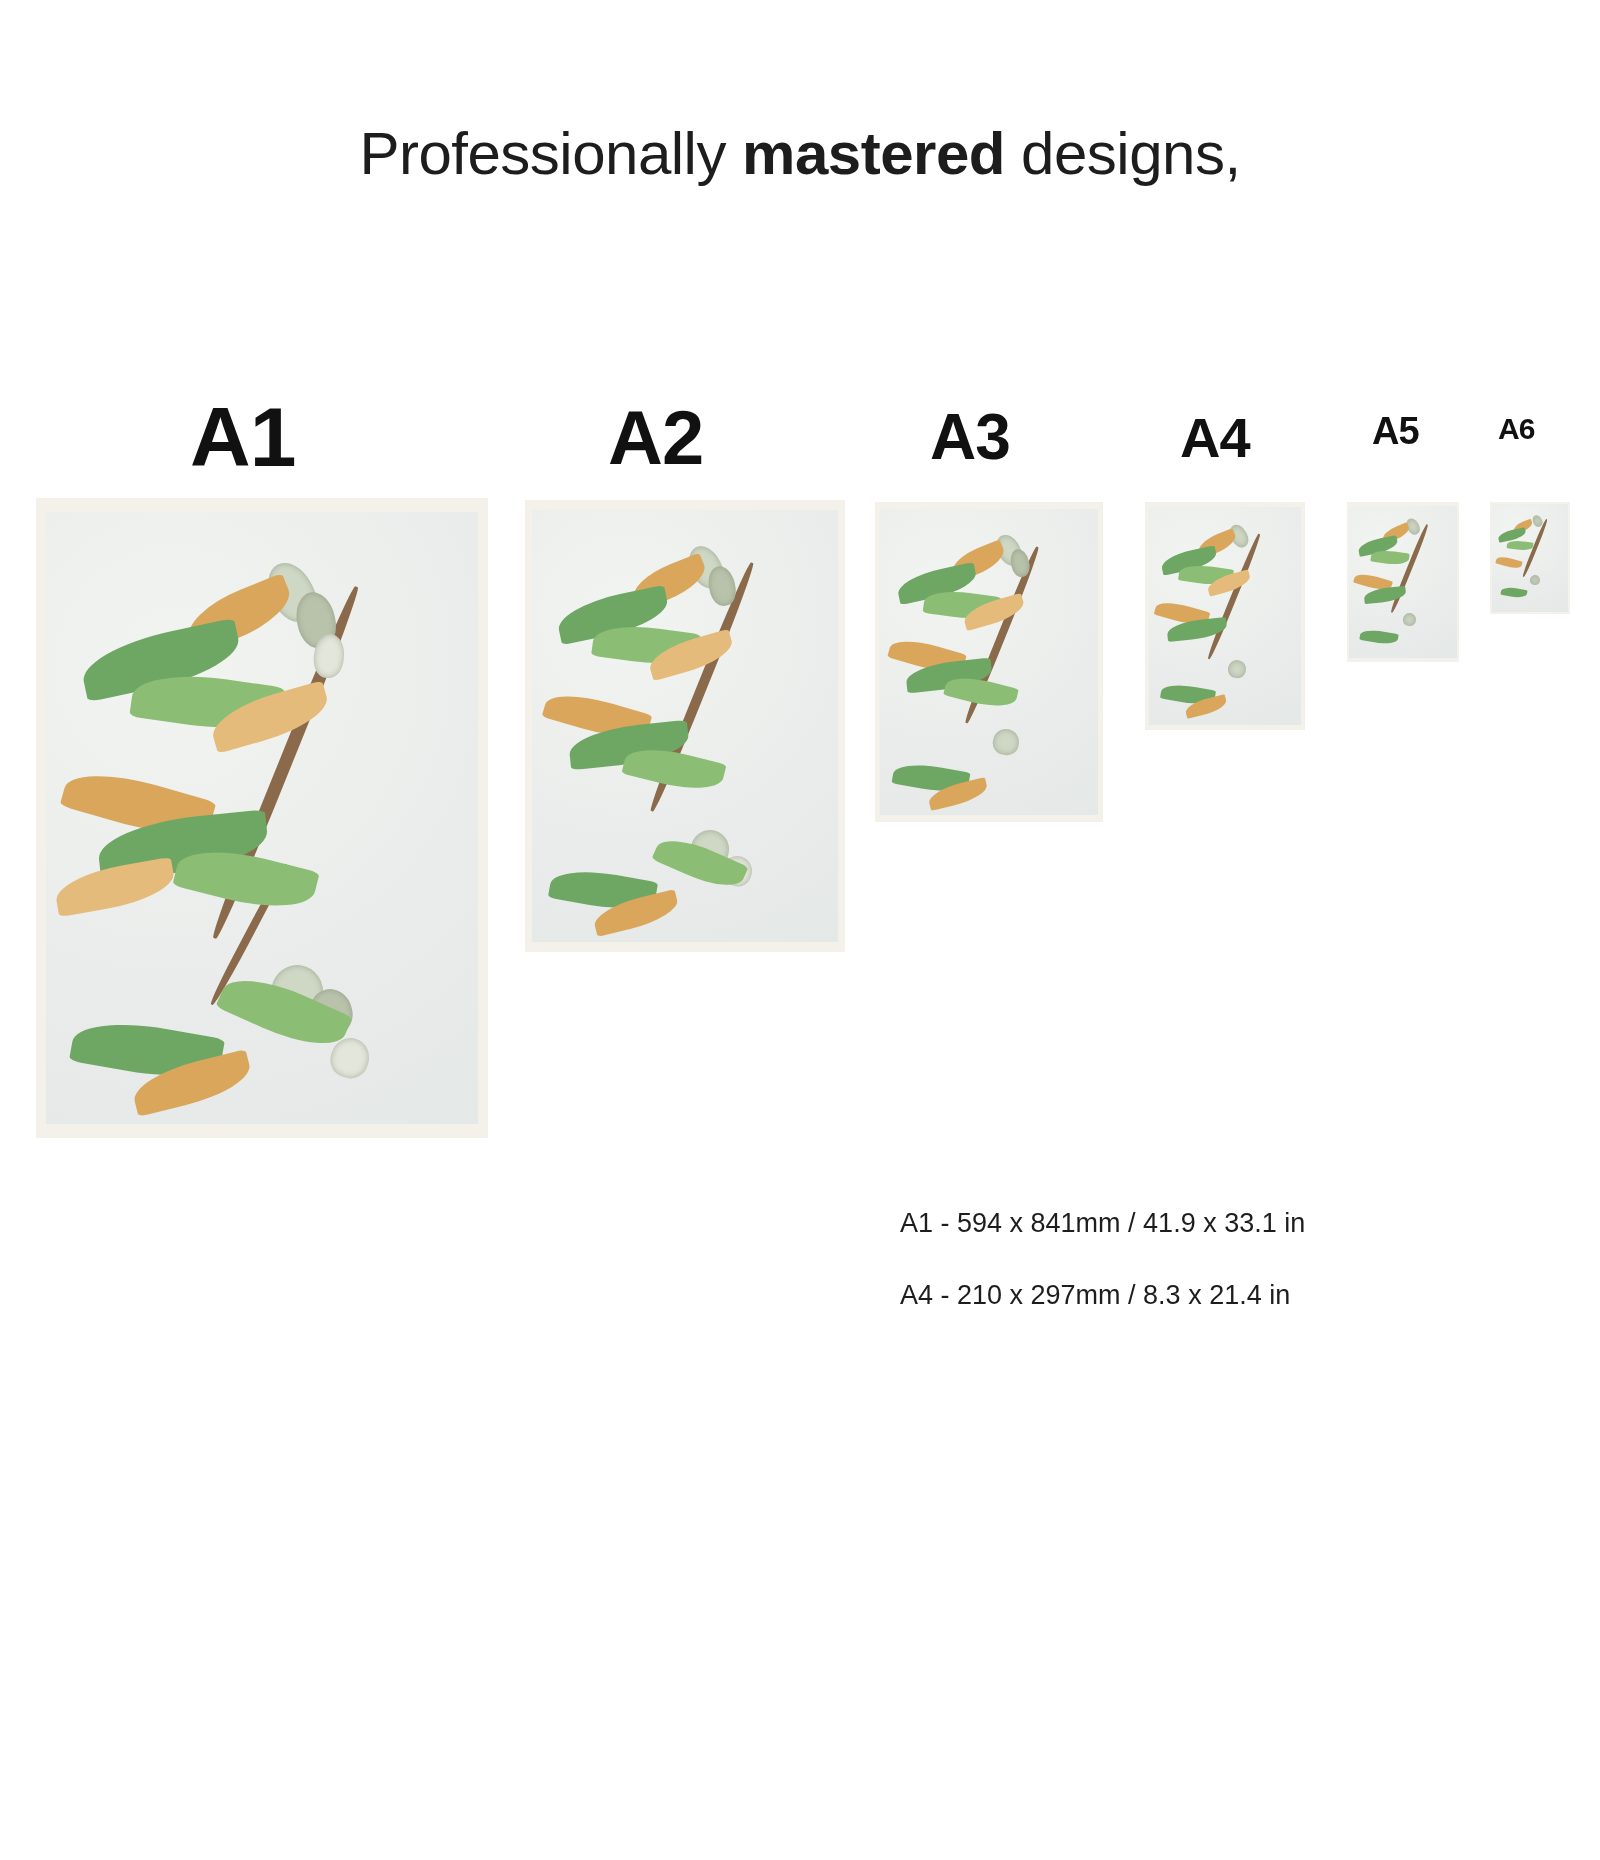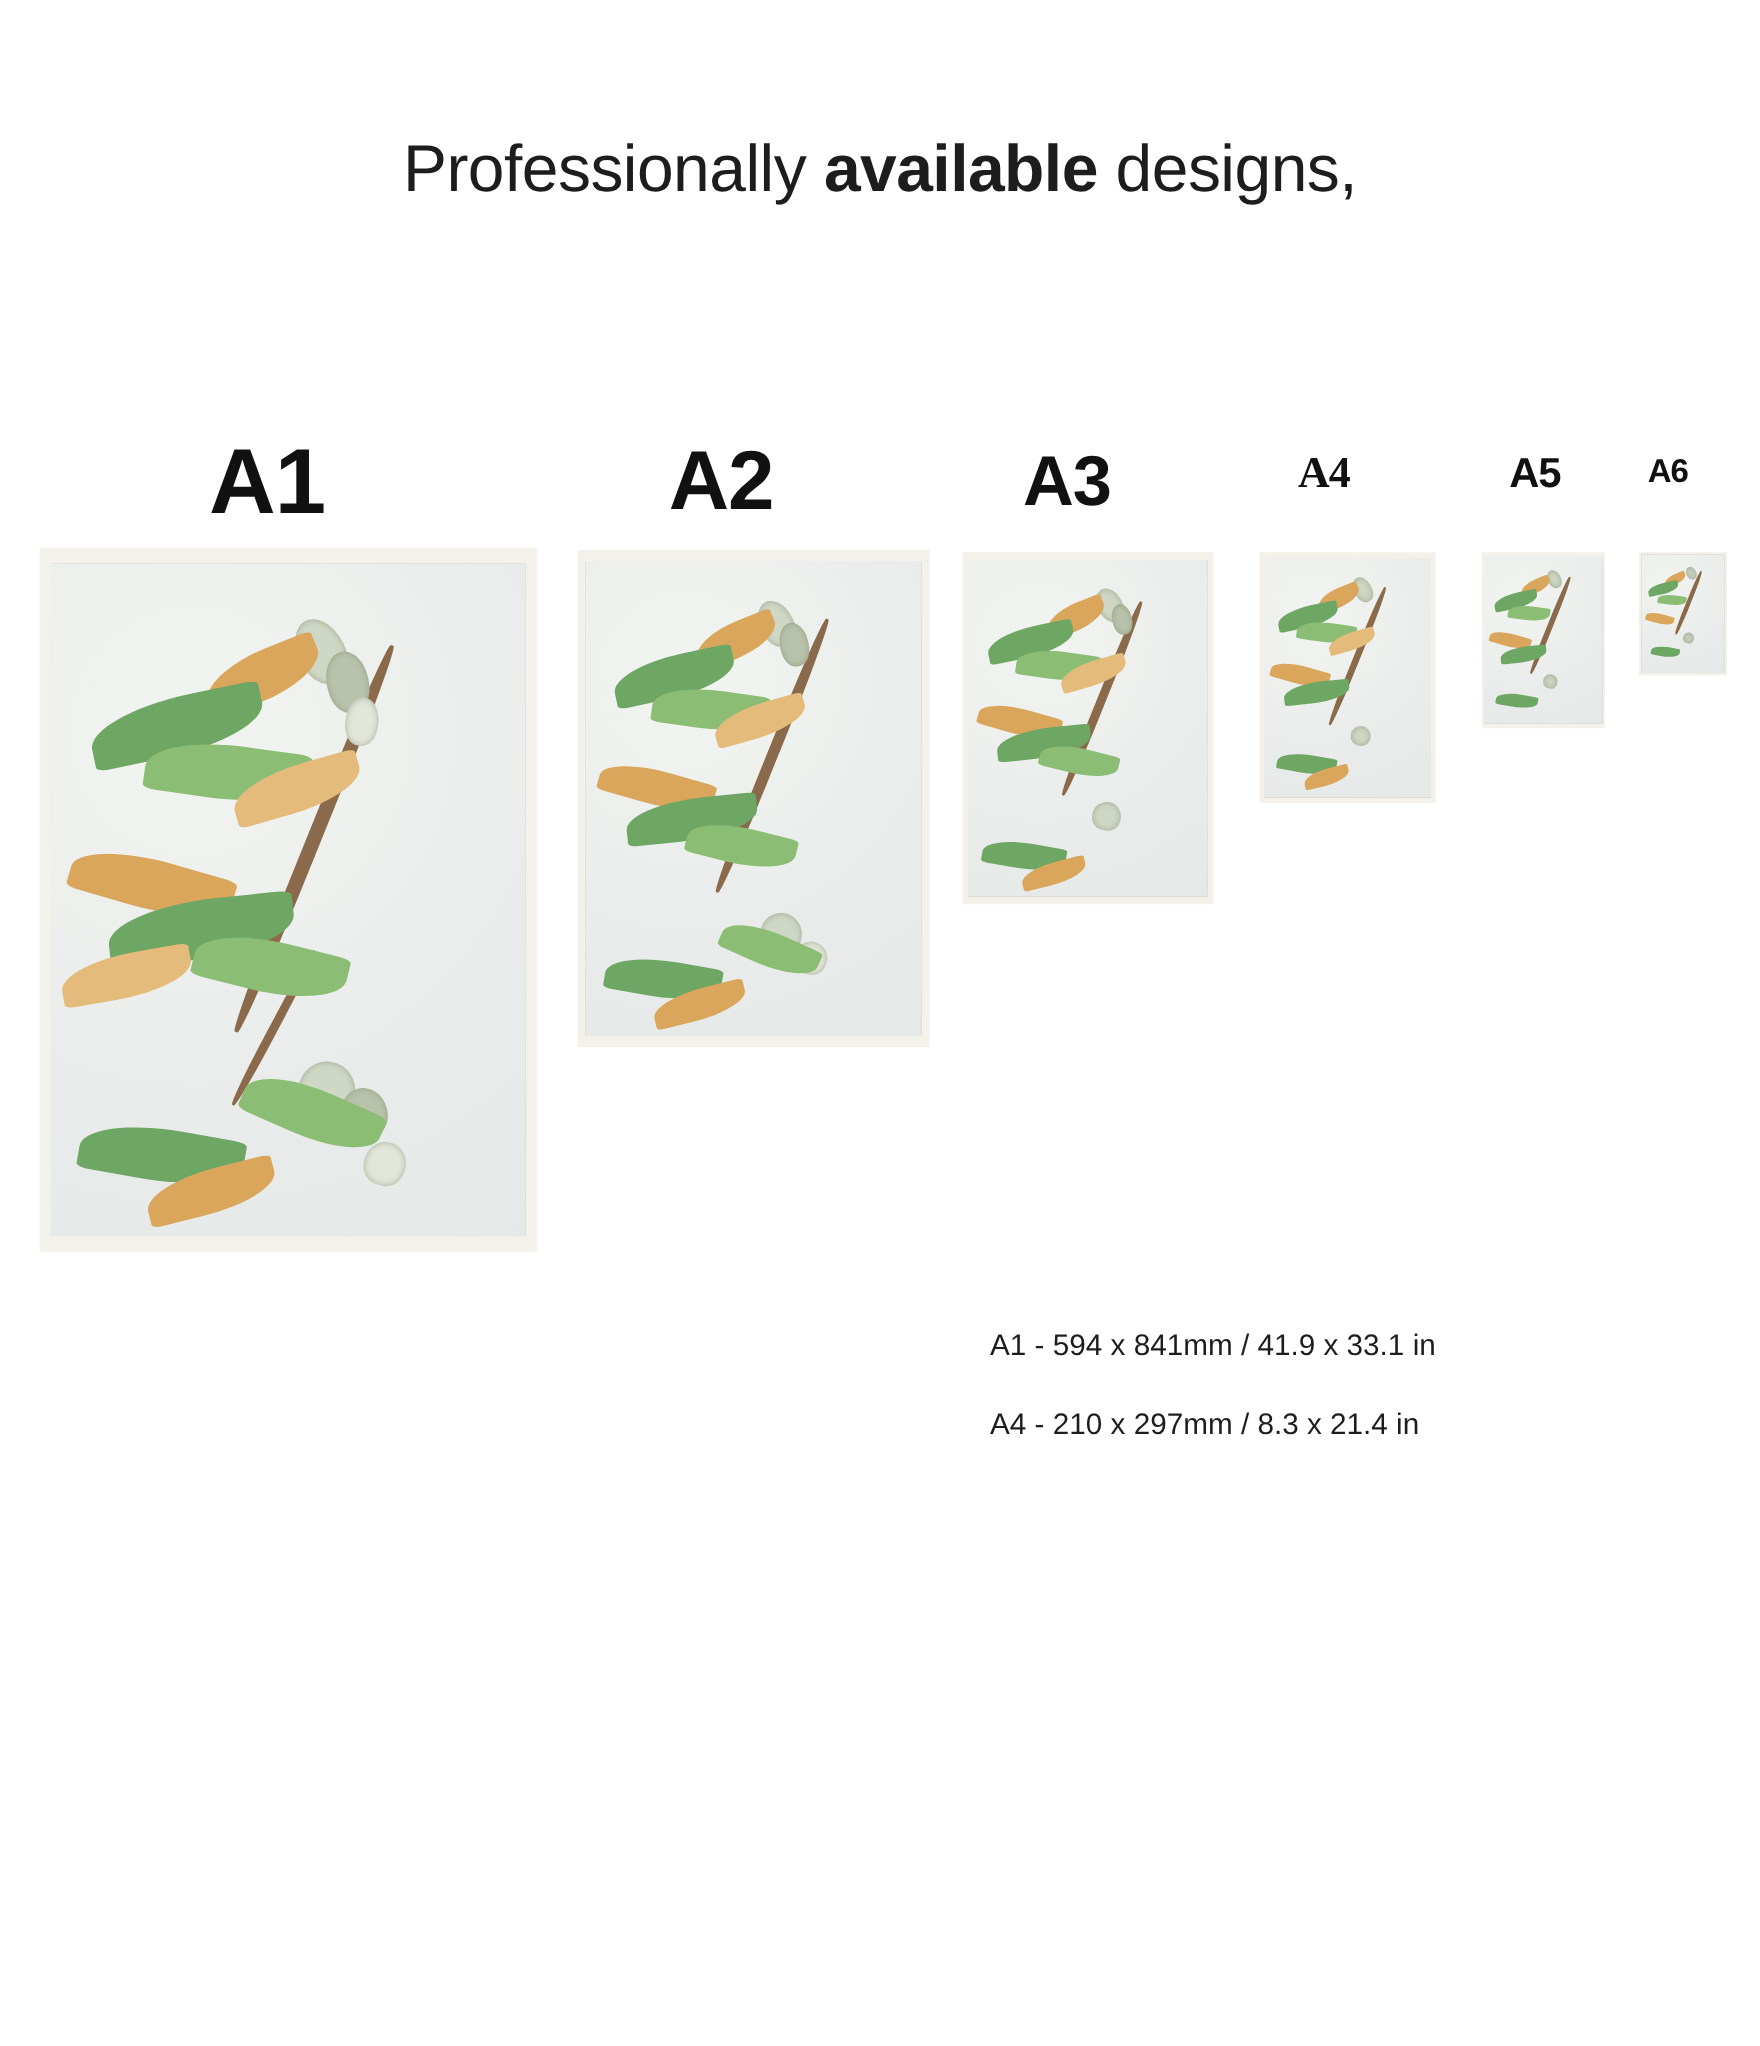--- a/index.html
+++ b/index.html
@@ -113,21 +113,21 @@
     color: #1d1d1d;
     margin-bottom: 45px;
     font-weight: 400;
     white-space: nowrap;
   }
 </style>
 </head>
 <body>
 
 <div class="headline">
-  <span><span>Professionally </span><span class="bold">available</span><span> designs,</span></span>
+  <span><span>Professionally </span><span class="bold">mastered</span><span> designs,</span></span>
 </div>
 
 <div class="sizes">
 
   <div class="size-group">
     <div class="size-label" style="left:190px; top:-35px; font-size:84px;">A1</div>
     <div class="poster" style="left:36px; top:68px; width:452px; height:640px;">
       <div class="mat">
         <div class="art">
 
@@ -203,21 +203,21 @@
           <div class="leaf green2" style="left:30%; top:56%; width:72px; height:24px; transform:rotate(14deg);"></div>
           <div class="pod" style="left:52%; top:72%; width:26px; height:26px; transform:rotate(10deg);"></div>
           <div class="leaf green" style="left:6%; top:84%; width:76px; height:24px; transform:rotate(10deg);"></div>
           <div class="leaf gold" style="left:22%; top:90%; width:60px; height:20px; transform:rotate(-14deg);"></div>
         </div>
       </div>
     </div>
   </div>
 
   <div class="size-group">
-    <div class="size-label" style="left:1180px; top:-20px; font-size:40px;font-family:Liberation Serif, serif;">A4</div>
+    <div class="size-label" style="left:1180px; top:-20px; font-size:56px;">A4</div>
     <div class="poster" style="left:1145px; top:72px; width:160px; height:228px;">
       <div class="mat">
         <div class="art">
           <div class="branch" style="left:54%; top:10%; width:6px; height:62%; transform:rotate(22deg);"></div>
           <div class="pod" style="left:54%; top:8%; width:16px; height:24px; transform:rotate(-28deg);"></div>
           <div class="leaf gold" style="left:32%; top:13%; width:40px; height:17px; transform:rotate(-22deg);"></div>
           <div class="leaf green" style="left:8%; top:20%; width:56px; height:19px; transform:rotate(-12deg);"></div>
           <div class="leaf green2" style="left:20%; top:27%; width:54px; height:18px; transform:rotate(8deg);"></div>
           <div class="leaf gold2" style="left:38%; top:31%; width:44px; height:16px; transform:rotate(-16deg);"></div>
           <div class="leaf gold" style="left:4%; top:45%; width:54px; height:17px; transform:rotate(16deg);"></div>

